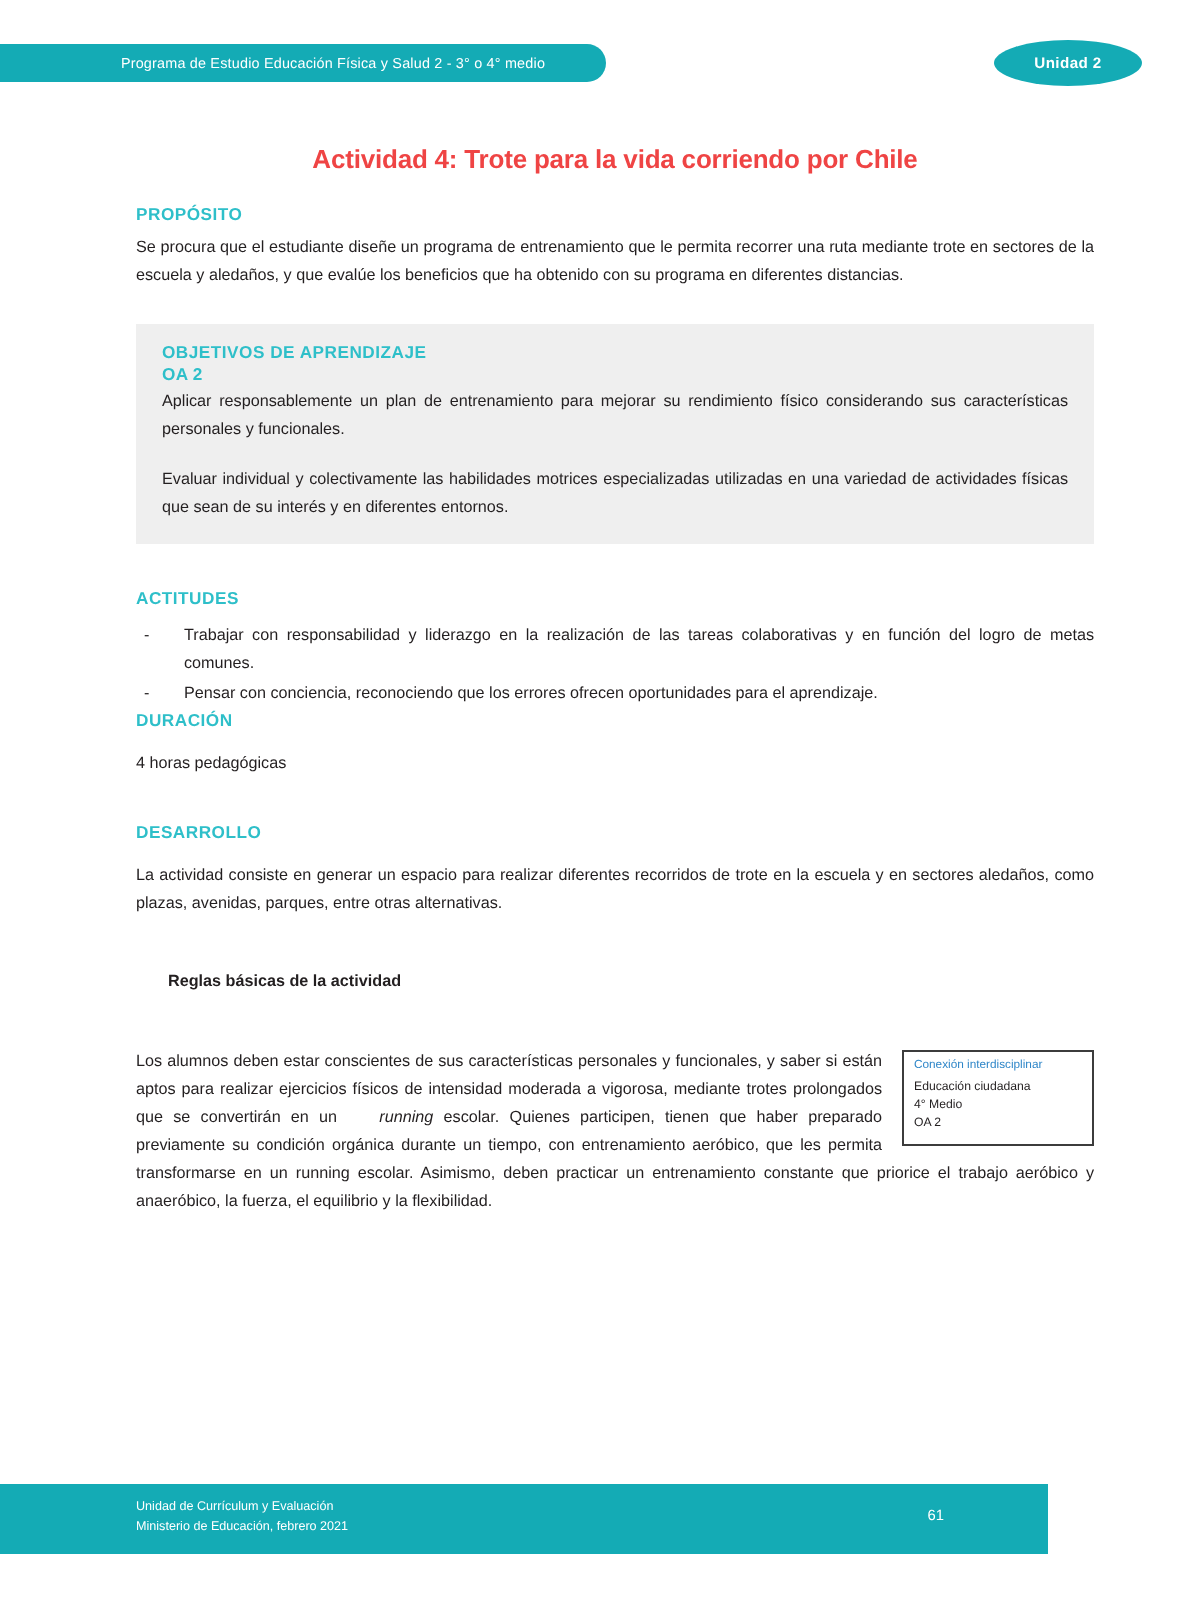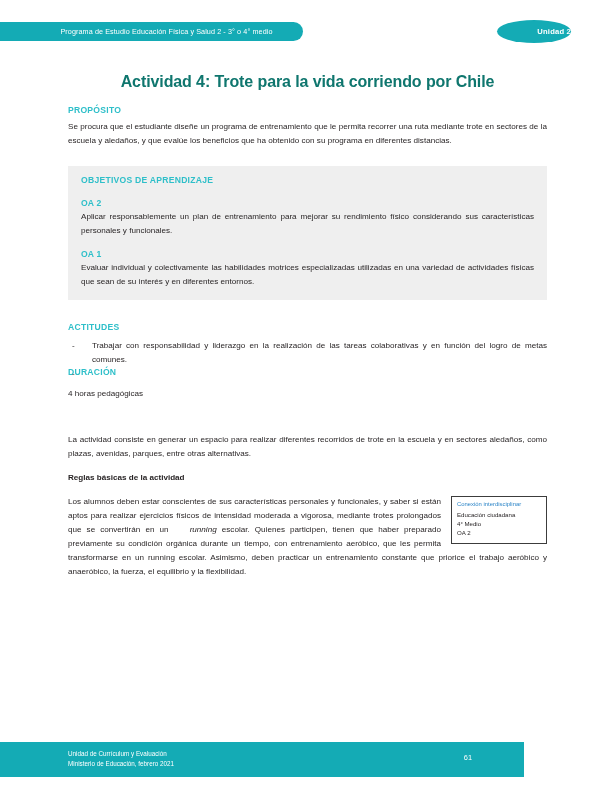--- a/index.html
+++ b/index.html
@@ -55,41 +55,41 @@
   .unit-badge {
     position: absolute;
     left: 497px;
     top: 20px;
     width: 74px;
     height: 23px;
     background: #14ABB5;
     border-radius: 50% / 50%;
     display: flex;
     align-items: center;
-    justify-content: flex-end;
+    justify-content: center;
   }
   .unit-badge-text {
     color: #ffffff;
     font-size: 7.6px;
     font-weight: bold;
     letter-spacing: 0.2px;
     white-space: nowrap;
   }
 
   
   .content {
     position: absolute;
     left: 68px;
     top: 64px;
     width: 479px;
   }
 
   .doc-title {
-    color: #0f766e;
-    font-size: 16px;
+    color: #ef4444;
+    font-size: 13px;
     font-weight: bold;
     text-align: center;
     letter-spacing: -0.1px;
     margin: 8px 0 0 0;
     line-height: 1.2;
   }
 
   .section-head {
     color: #2EBFC9;
     font-size: 8.6px;
@@ -113,21 +113,21 @@
   .sp-14 { height: 14px; }
   .sp-18 { height: 18px; }
   .sp-22 { height: 22px; }
 
   
   .oa-box {
     background: #EFEFEF;
     padding: 9px 13px 11px 13px;
     box-sizing: border-box;
   }
-  .oa-box .section-head { margin-bottom: 13px; }
+  .oa-box .section-head { margin-bottom: 1px; }
   .oa-code {
     color: #2EBFC9;
     font-size: 8.6px;
     font-weight: bold;
     margin: 0 0 2px 0;
     letter-spacing: 0.15px;
   }
   .oa-text {
     font-size: 8.1px;
     line-height: 1.72;
@@ -153,21 +153,21 @@
   ul.dashlist li .dash {
     position: absolute;
     left: 4px;
     top: 0;
     color: #231f20;
   }
 
   .subhead {
     font-size: 8.1px;
     font-weight: bold;
-    margin: 0;
+    margin: 16px;
     line-height: 1.72;
   }
 
   
   .side-box {
     float: right;
     width: 96px;
     border: 0.8px solid #3c3c3c;
     box-sizing: border-box;
     padding: 4px 5px 5px 5px;
@@ -245,49 +245,50 @@
       <p class="body">Se procura que el estudiante diseñe un programa de entrenamiento que le permita recorrer una ruta mediante trote en sectores de la escuela y aledaños, y que evalúe los beneficios que ha obtenido con su programa en diferentes distancias.</p>
     </div>
 
     <div class="sp-18"></div>
 
     <div class="oa-box">
       <div class="section-head">OBJETIVOS DE APRENDIZAJE</div>
       <div class="oa-code">OA 2</div>
       <p class="oa-text">Aplicar responsablemente un plan de entrenamiento para mejorar su rendimiento físico considerando sus características personales y funcionales.</p>
       <div class="oa-gap"></div>
-      <div class="oa-code">OA 1</div>
       <p class="oa-text">Evaluar individual y colectivamente las habilidades motrices especializadas utilizadas en una variedad de actividades físicas que sean de su interés y en diferentes entornos.</p>
     </div>
 
     <div class="sp-22"></div>
 
     <div>
       <div class="section-head">ACTITUDES</div>
       <div class="sp-7"></div>
       <ul class="dashlist">
         <li>
           <span class="dash">-</span>
           <span>Trabajar con responsabilidad y liderazgo en la realización de las tareas colaborativas y en función del logro de metas comunes.</span>
         </li>
         <li>
           <span class="dash">-</span>
+          <span>Pensar con conciencia, reconociendo que los errores ofrecen oportunidades para el aprendizaje.</span>
         </li>
       </ul>
     </div>
 
     <div>
       <div class="section-head">DURACIÓN</div>
       <div class="sp-10"></div>
       <p class="body">4 horas pedagógicas</p>
     </div>
 
     <div class="sp-22"></div>
 
     <div>
+      <div class="section-head">DESARROLLO</div>
       <div class="sp-10"></div>
       <p class="body">La actividad consiste en generar un espacio para realizar diferentes recorridos de trote en la escuela y en sectores aledaños, como plazas, avenidas, parques, entre otras alternativas.</p>
       <div class="sp-10"></div>
       <p class="subhead">Reglas básicas de la actividad</p>
       <div class="sp-10"></div>
 
       <div class="clearfix">
 
         <div class="side-box">
           <div class="side-box-title">Conexión interdisciplinar</div>

